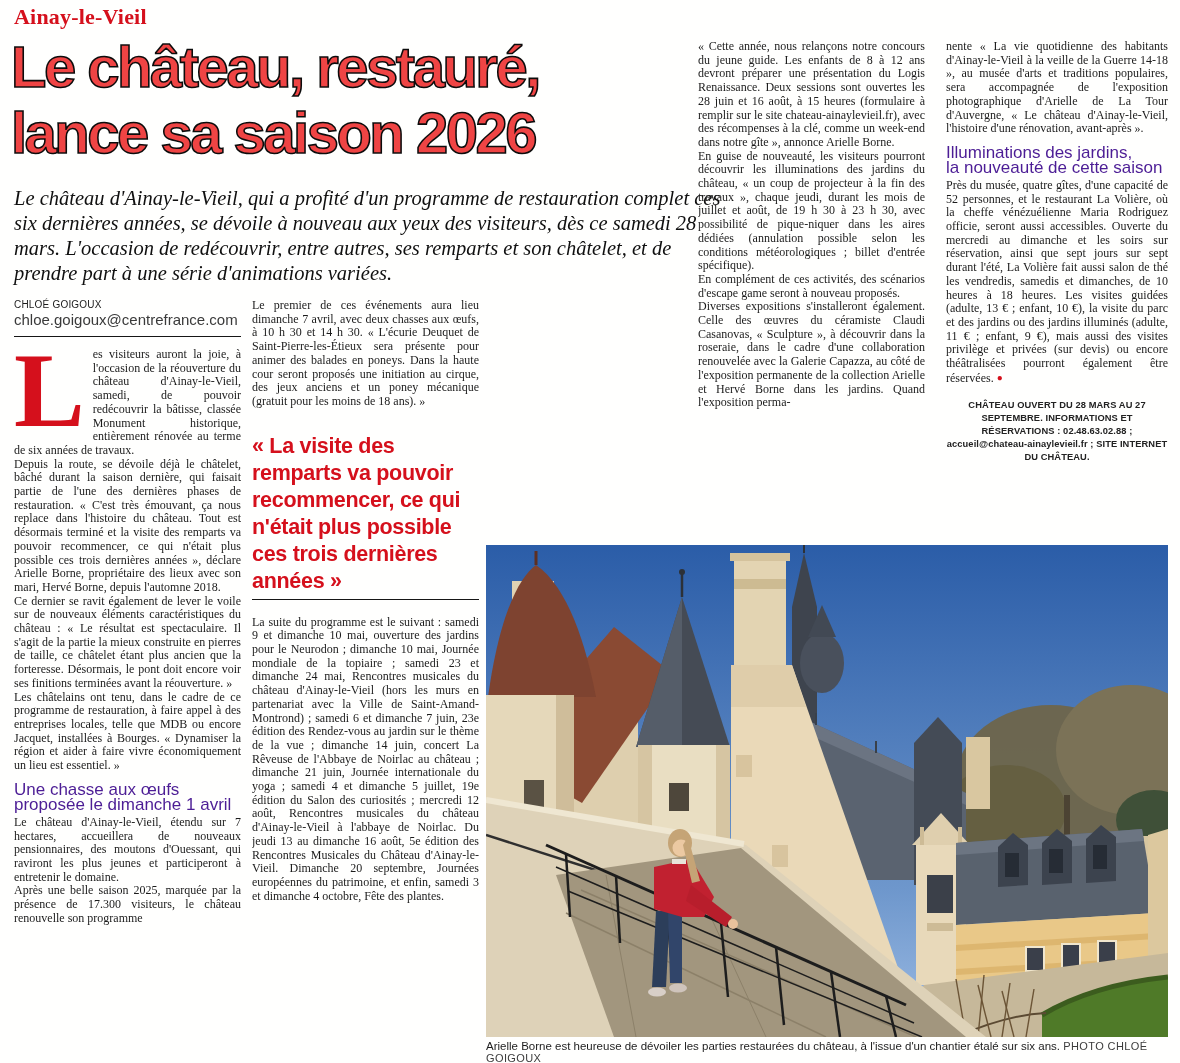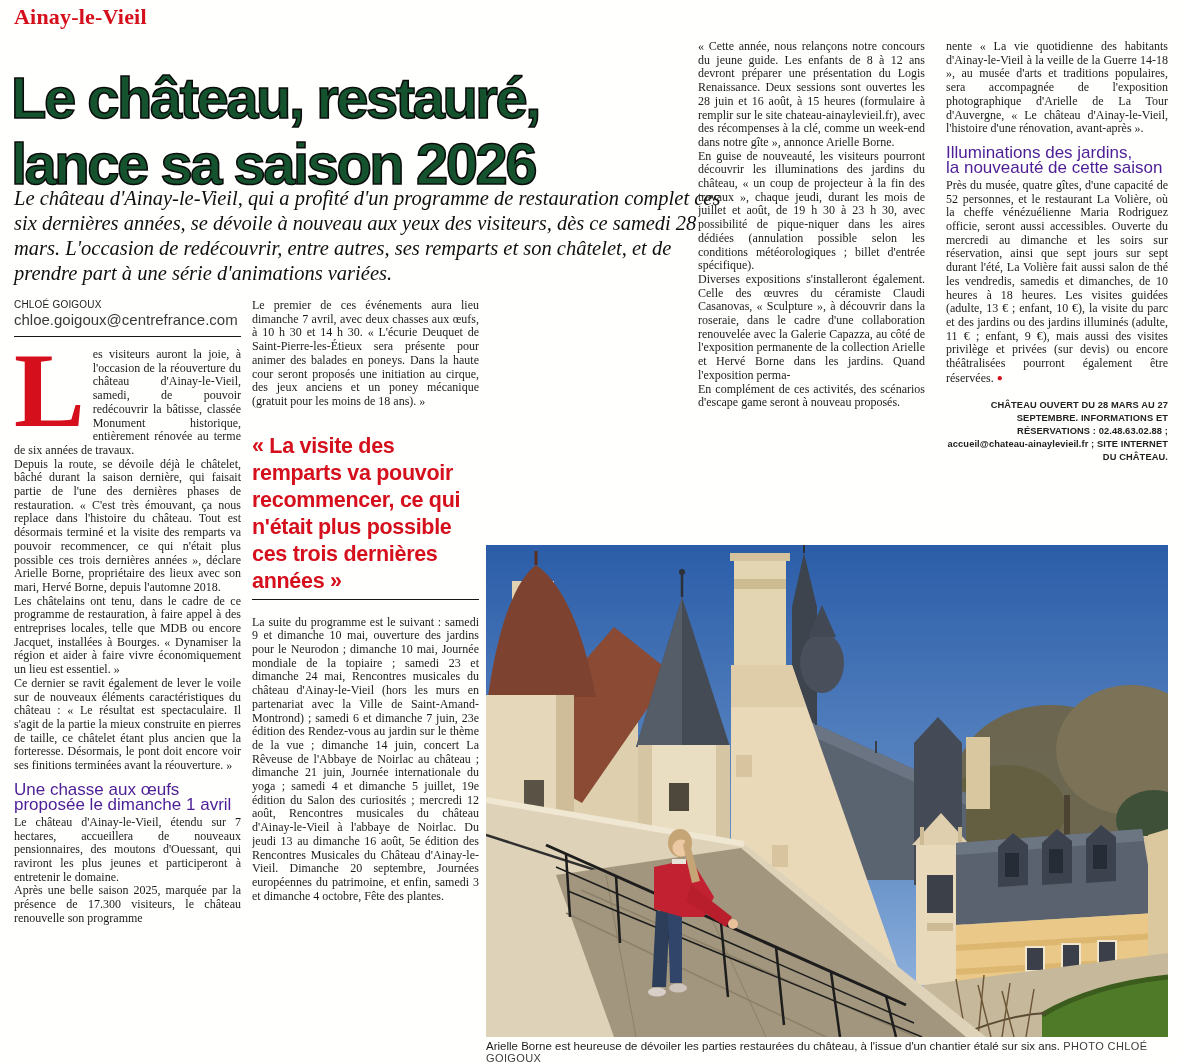--- a/index.html
+++ b/index.html
@@ -3,21 +3,21 @@
 <meta charset="utf-8">
 <style>
   html,body{margin:0;padding:0;background:#ffffff;}
   .page{position:relative;width:1180px;height:1063px;background:#fffffe;overflow:hidden;
         font-family:"Liberation Serif","DejaVu Serif",serif;color:#1b1b1b;}
 
   .kicker{position:absolute;left:14px;top:4px;font-family:"Liberation Serif","DejaVu Serif",serif;
           font-weight:700;font-size:22px;letter-spacing:.2px;}
   .headline{position:absolute;left:11px;top:34px;width:715px;
             font-family:"Liberation Sans","DejaVu Sans",sans-serif;font-weight:700;
-            font-size:58px;line-height:66px;letter-spacing:-2.5px;color:#14532d;margin-top:31px;
+            font-size:58px;line-height:66px;letter-spacing:-2.5px;color:#ef4444;
             -webkit-text-stroke:1.6px #0c0c0c;}
   .lede{position:absolute;left:14px;top:186px;width:708px;font-size:20.5px;line-height:25px;color:#101010;font-style:italic;}
 
   .byline{position:absolute;left:14px;top:299px;width:227px;font-family:"Liberation Sans","DejaVu Sans",sans-serif;}
   .byline .author{font-weight:400;font-size:10px;letter-spacing:.2px;}
   .byline .email{font-size:15px;color:#3a3a3a;margin-top:1px;}
   .byline-rule{position:absolute;left:14px;top:336px;width:227px;border-top:1.6px solid #161616;}
 
   .col{position:absolute;overflow:hidden;}
   .col p{margin:0;font-size:12px;line-height:13.7px;text-align:justify;hyphens:auto;-webkit-hyphens:auto;}
@@ -31,21 +31,21 @@
   .subhead{font-family:"Liberation Sans","DejaVu Sans",sans-serif;font-weight:400;
            font-size:17px;line-height:15.5px;margin:9px 0 3px 0;color:#4c1d95;}
   .subhead div{display:block;}
 
   .pullquote{font-family:"Liberation Sans","DejaVu Sans",sans-serif;font-weight:700;
              color:#d5101c;font-size:21.5px;line-height:27px;margin:24px 0 4px 0;letter-spacing:-.3px;}
   .quote-rule{border-top:1.6px solid #161616;margin:0 0 16px 0;}
 
   .red-dot{color:#d5101c;font-size:10px;vertical-align:1px;}
   .infobox{margin-top:14px;font-family:"Liberation Sans","DejaVu Sans",sans-serif;
-           font-weight:700;font-size:9.3px;line-height:13px;color:#222;text-align:right;letter-spacing:.1px;}
+           font-weight:700;font-size:9.3px;line-height:13px;color:#222;text-align:center;letter-spacing:.1px;}
 
   .photo{position:absolute;left:486px;top:545px;width:682px;height:492px;background:#7aa3d4;}
   .photo svg{display:block;width:682px;height:492px;}
   .caption{position:absolute;left:486px;top:1040px;width:690px;
            font-family:"Liberation Sans","DejaVu Sans",sans-serif;font-size:11.5px;color:#1d1d1d;}
   .caption .credit{color:#3c3c3c;letter-spacing:.4px;font-size:11px;}
 </style>
 </head>
 <body>
 
@@ -62,42 +62,42 @@
 
   <div class="byline">
     <div class="author">CHLOÉ GOIGOUX</div>
     <div class="email">chloe.goigoux@centrefrance.com</div>
   </div>
   <div class="byline-rule"></div>
 
   <div class="col col1">
     <p><span class="dropcap">L</span><span>es visiteurs auront la joie, à l'occasion de la réouverture du château d'Ainay-le-Vieil, samedi, de pouvoir redécouvrir la bâtisse, classée Monument historique, entièrement rénovée au terme de six années de travaux.</span></p>
     <p>Depuis la route, se dévoile déjà le châtelet, bâché durant la saison dernière, qui faisait partie de l'une des dernières phases de restauration. « C'est très émouvant, ça nous replace dans l'histoire du château. Tout est désormais terminé et la visite des remparts va pouvoir recommencer, ce qui n'était plus possible ces trois dernières années », déclare Arielle Borne, propriétaire des lieux avec son mari, Hervé Borne, depuis l'automne 2018.</p>
+    <p>Ce dernier se ravit également de lever le voile sur de nouveaux éléments caractéristiques du château : « Le résultat est spectaculaire. Il s'agit de la partie la mieux construite en pierres de taille, ce châtelet étant plus ancien que la forteresse. Désormais, le pont doit encore voir ses finitions terminées avant la réouverture. »</p>
     <p>Les châtelains ont tenu, dans le cadre de ce programme de restauration, à faire appel à des entreprises locales, telle que MDB ou encore Jacquet, installées à Bourges. « Dynamiser la région et aider à faire vivre économiquement un lieu est essentiel. »</p>
-    <p>Ce dernier se ravit également de lever le voile sur de nouveaux éléments caractéristiques du château : « Le résultat est spectaculaire. Il s'agit de la partie la mieux construite en pierres de taille, ce châtelet étant plus ancien que la forteresse. Désormais, le pont doit encore voir ses finitions terminées avant la réouverture. »</p>
     <div class="subhead">
       <div>Une chasse aux œufs</div>
       <div>proposée le dimanche 1 avril</div>
     </div>
     <p>Le château d'Ainay-le-Vieil, étendu sur 7 hectares, accueillera de nouveaux pensionnaires, des moutons d'Ouessant, qui raviront les plus jeunes et participeront à entretenir le domaine.</p>
     <p>Après une belle saison 2025, marquée par la présence de 17.300 visiteurs, le château renouvelle son programme</p>
   </div>
 
   <div class="col col2">
     <p>Le premier de ces événements aura lieu dimanche 7 avril, avec deux chasses aux œufs, à 10 h 30 et 14 h 30. « L'écurie Deuquet de Saint-Pierre-les-Étieux sera présente pour animer des balades en poneys. Dans la haute cour seront proposés une initiation au cirque, des jeux anciens et un poney mécanique (gratuit pour les moins de 18 ans). »</p>
     <div class="pullquote">« La visite des remparts va pouvoir recommencer, ce qui n'était plus possible ces trois dernières années »</div>
     <div class="quote-rule"></div>
     <p>La suite du programme est le suivant : samedi 9 et dimanche 10 mai, ouverture des jardins pour le Neurodon ; dimanche 10 mai, Journée mondiale de la topiaire ; samedi 23 et dimanche 24 mai, Rencontres musicales du château d'Ainay-le-Vieil (hors les murs en partenariat avec la Ville de Saint-Amand-Montrond) ; samedi 6 et dimanche 7 juin, 23e édition des Rendez-vous au jardin sur le thème de la vue ; dimanche 14 juin, concert La Rêveuse de l'Abbaye de Noirlac au château ; dimanche 21 juin, Journée internationale du yoga ; samedi 4 et dimanche 5 juillet, 19e édition du Salon des curiosités ; mercredi 12 août, Rencontres musicales du château d'Ainay-le-Vieil à l'abbaye de Noirlac. Du jeudi 13 au dimanche 16 août, 5e édition des Rencontres Musicales du Château d'Ainay-le-Vieil. Dimanche 20 septembre, Journées européennes du patrimoine, et enfin, samedi 3 et dimanche 4 octobre, Fête des plantes.</p>
   </div>
 
   <div class="col col3">
     <p>« Cette année, nous relançons notre concours du jeune guide. Les enfants de 8 à 12 ans devront préparer une présentation du Logis Renaissance. Deux sessions sont ouvertes les 28 juin et 16 août, à 15 heures (formulaire à remplir sur le site chateau-ainaylevieil.fr), avec des récompenses à la clé, comme un week-end dans notre gîte », annonce Arielle Borne.</p>
     <p>En guise de nouveauté, les visiteurs pourront découvrir les illuminations des jardins du château, « un coup de projecteur à la fin des travaux », chaque jeudi, durant les mois de juillet et août, de 19 h 30 à 23 h 30, avec possibilité de pique-niquer dans les aires dédiées (annulation possible selon les conditions météorologiques ; billet d'entrée spécifique).</p>
+    <p>En complément de ces activités, des scénarios d'escape game seront à nouveau proposés.</p>
     <p>Diverses expositions s'installeront également. Celle des œuvres du céramiste Claudi Casanovas, « Sculpture », à découvrir dans la roseraie, dans le cadre d'une collaboration renouvelée avec la Galerie Capazza, au côté de l'exposition permanente de la collection Arielle et Hervé Borne dans les jardins. Quand l'exposition perma-</p>
-    <p>En complément de ces activités, des scénarios d'escape game seront à nouveau proposés.</p>
   </div>
 
   <div class="col col4">
     <p>nente « La vie quotidienne des habitants d'Ainay-le-Vieil à la veille de la Guerre 14-18 », au musée d'arts et traditions populaires, sera accompagnée de l'exposition photographique d'Arielle de La Tour d'Auvergne, « Le château d'Ainay-le-Vieil, l'histoire d'une rénovation, avant-après ».</p>
     <div class="subhead">
       <div>Illuminations des jardins,</div>
       <div>la nouveauté de cette saison</div>
     </div>
     <p><span>Près du musée, quatre gîtes, d'une capacité de 52 personnes, et le restaurant La Volière, où la cheffe vénézuélienne Maria Rodriguez officie, seront aussi accessibles. Ouverte du mercredi au dimanche et les soirs sur réservation, ainsi que sept jours sur sept durant l'été, La Volière fait aussi salon de thé les vendredis, samedis et dimanches, de 10 heures à 18 heures. Les visites guidées (adulte, 13 € ; enfant, 10 €), la visite du parc et des jardins ou des jardins illuminés (adulte, 11 € ; enfant, 9 €), mais aussi des visites privilège et privées (sur devis) ou encore théâtralisées pourront également être réservées.</span> <span class="red-dot">●</span></p>
     <div class="infobox">CHÂTEAU OUVERT DU 28 MARS AU 27 SEPTEMBRE. INFORMATIONS ET RÉSERVATIONS : 02.48.63.02.88 ; accueil@chateau-ainaylevieil.fr ; SITE INTERNET DU CHÂTEAU.</div>

